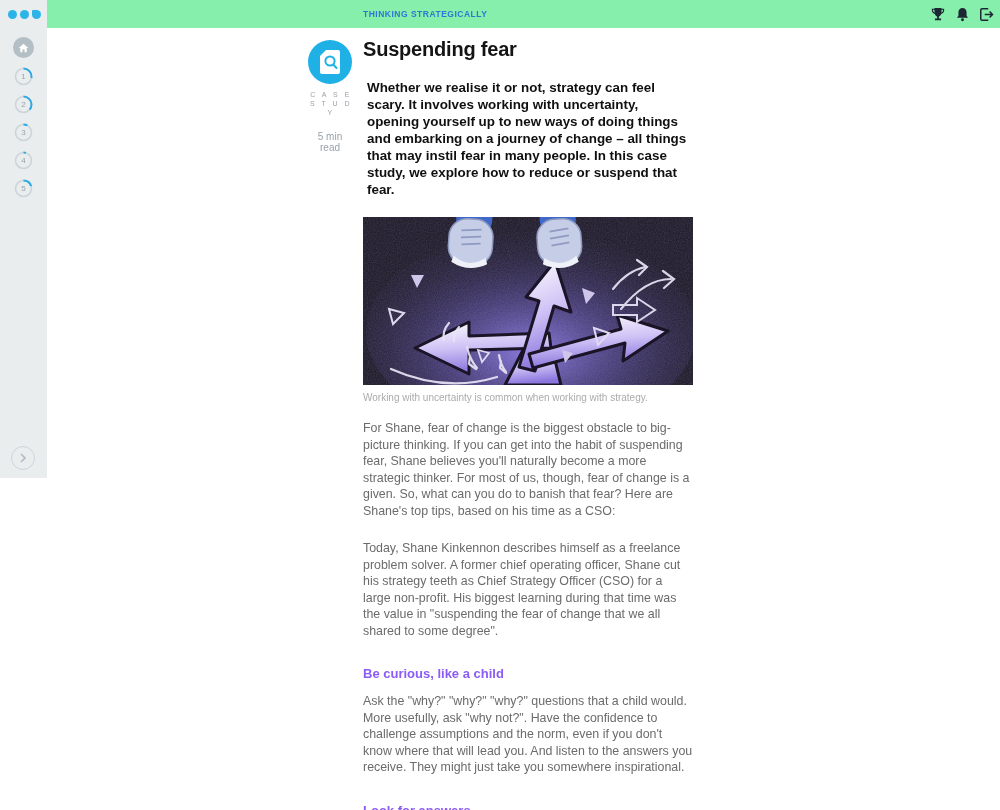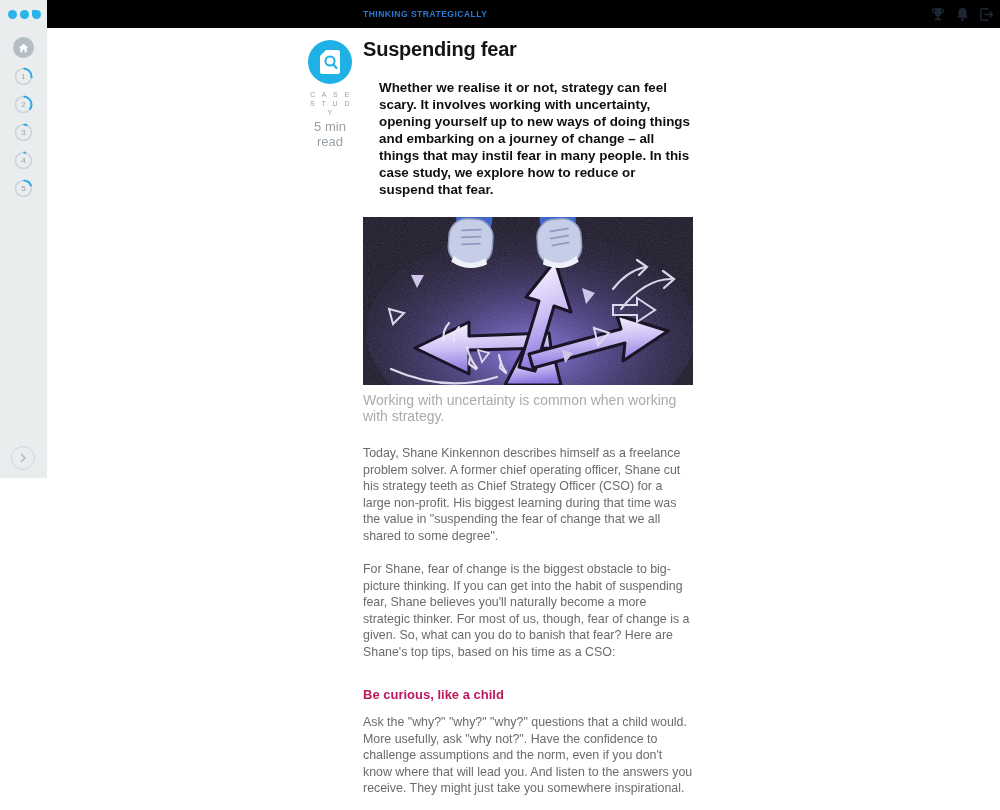--- a/index.html
+++ b/index.html
@@ -2,21 +2,21 @@
 <html><head>
 <meta charset="utf-8">
 <style>
   html,body{margin:0;padding:0;}
   body{
     width:1000px;height:810px;overflow:hidden;position:relative;
     background:#ffffff;font-family:"Liberation Sans",sans-serif;
     -webkit-font-smoothing:antialiased;
   }
   
-  .topbar{position:absolute;top:0;left:47px;right:0;height:28px;background:#000000;z-index:5;}
+  .topbar{position:absolute;top:0;left:47px;right:0;height:28px;background:#86efac;z-index:5;}
   .course-label{
     position:absolute;left:316px;top:9px;font-size:8.5px;font-weight:bold;
     letter-spacing:.5px;color:#2b78d4;text-transform:uppercase;cursor:default;
   }
   .topbar-icons{position:absolute;right:6px;top:6px;display:flex;gap:8px;align-items:center;}
   .tb-icon{width:16px;height:16px;display:flex;align-items:center;justify-content:center;cursor:pointer;}
   .tb-icon svg{display:block;}
   
   .sidebar{
     position:absolute;left:0;top:0;width:47px;height:478px;background:#e9edee;z-index:6;
@@ -43,33 +43,33 @@
   
   .article{
     position:absolute;left:363px;top:28px;width:330px;
   }
   .badge{position:absolute;left:-56px;top:12px;width:46px;text-align:center;cursor:default;}
   .badge-circle{
     width:44px;height:44px;border-radius:50%;background:#1fb1e6;margin:0 auto 6px auto;
     display:flex;align-items:center;justify-content:center;
   }
   .badge-type{font-size:7px;letter-spacing:2.5px;color:#9aa2a8;line-height:9px;margin-left:2px;}
-  .badge-duration{font-size:13px;color:#9aa2a8;margin-top:2px;}
+  .badge-duration{font-size:10px;color:#9aa2a8;margin-top:14px;}
   h1.title{
     margin:10px 0 0 0;font-size:20px;font-weight:700;color:#141414;letter-spacing:-.2px;
   }
   p.intro{
-    margin:18px 0 0 16px;font-size:13.4px;font-weight:700;color:#101010;line-height:17px;
+    margin:18px 0 0 4px;font-size:13.4px;font-weight:700;color:#101010;line-height:17px;
   }
   figure.hero{margin:19px 0 0 0;}
   figure.hero svg{display:block;}
-  figcaption{font-size:14px;color:#ababab;margin-top:7px;}
+  figcaption{font-size:10px;color:#ababab;margin-top:7px;}
   p.body{margin:17px 0 0 0;font-size:12.4px;color:#6b6b6b;line-height:16.5px;}
   p.body.first{margin-top:21px;}
-  h2.sec{margin:27px 0 0 0;font-size:13px;font-weight:700;color:#be185d;}
+  h2.sec{margin:27px 0 0 0;font-size:13px;font-weight:700;color:#8b5cf6;}
   .sec-body{margin:12px 0 0 0;font-size:12.4px;color:#6b6b6b;line-height:16.5px;}
 </style>
 </head>
 <body>
 
 <div class="topbar">
   <span class="course-label">THINKING STRATEGICALLY</span>
   <div class="topbar-icons">
     <span class="tb-icon">
       <svg width="14" height="15" viewBox="0 0 16 17">
@@ -237,21 +237,21 @@
             <rect x="2" y="12" width="44" height="46" rx="18" fill="#c6cde6" stroke="#8f9ac0" stroke-width="1.5"></rect>
             <path d="M8,50 q16,12 32,0 l2,6 q-18,10 -36,0 z" fill="#eef1f8"></path>
             <path d="M15,24 l19,-2 M15,31 l19,-2 M16,38 l18,-2" stroke="#8f9ac0" stroke-width="1.8" fill="none"></path>
           </g>
         </g>
       </g>
     </svg>
     <figcaption>Working with uncertainty is common when working with strategy.</figcaption>
   </figure>
 
+  <p class="body">For Shane, fear of change is the biggest obstacle to big-picture thinking. If you can get into the habit of suspending fear, Shane believes you'll naturally become a more strategic thinker. For most of us, though, fear of change is a given. So, what can you do to banish that fear? Here are Shane's top tips, based on his time as a CSO:</p>
   <p class="body first">Today, Shane Kinkennon describes himself as a freelance problem solver. A former chief operating officer, Shane cut his strategy teeth as Chief Strategy Officer (CSO) for a large non-profit. His biggest learning during that time was the value in "suspending the fear of change that we all shared to some degree".</p>
-  <p class="body">For Shane, fear of change is the biggest obstacle to big-picture thinking. If you can get into the habit of suspending fear, Shane believes you'll naturally become a more strategic thinker. For most of us, though, fear of change is a given. So, what can you do to banish that fear? Here are Shane's top tips, based on his time as a CSO:</p>
 
   <h2 class="sec">Be curious, like a child</h2>
   <p class="sec-body">Ask the "why?" "why?" "why?" questions that a child would. More usefully, ask "why not?". Have the confidence to challenge assumptions and the norm, even if you don't know where that will lead you. And listen to the answers you receive. They might just take you somewhere inspirational.</p>
 
   <h2 class="sec">Look for answers</h2>
 
 </main>
 
 </body></html>

